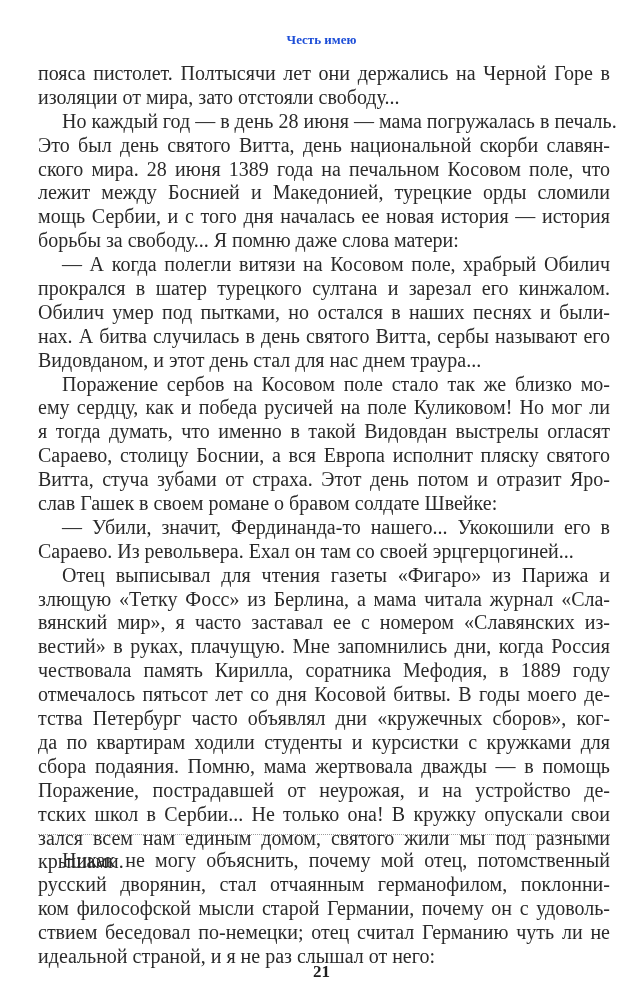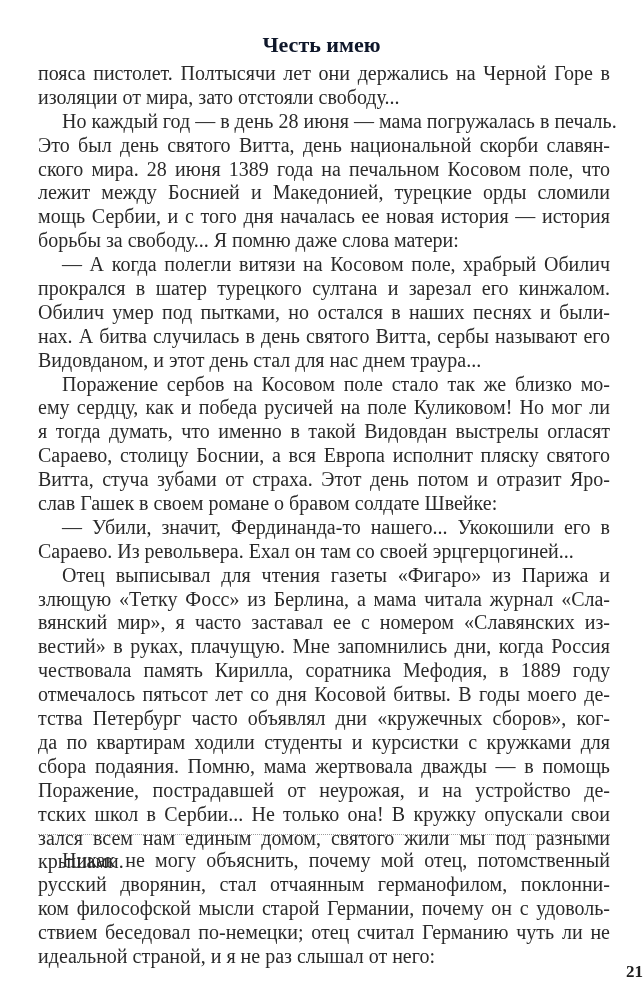--- a/index.html
+++ b/index.html
@@ -2,37 +2,37 @@
 <html><head>
 <meta charset="utf-8">
 <style>
   html, body { margin:0; padding:0; }
   body {
     width:643px; height:1000px; background:#ffffff; position:relative; overflow:hidden;
     font-family: "Liberation Serif", "DejaVu Serif", serif; color:#2a2a2a;
   }
   .header {
     position:absolute; top:32px; left:0; width:643px; text-align:center;
-    font-weight:bold; font-size:22px; color:#0f172a;
+    font-weight:bold; font-size:13px; color:#1d4ed8;
   }
   .block {
     position:absolute; left:38px; width:572px;
   }
   .line {
     height:23.9px; line-height:23.9px; font-size:20px; white-space:nowrap;
     text-align:justify; text-align-last:justify; overflow:visible;
   }
   .line.last { text-align-last:left; }
   .line.indent { padding-left:24px; }
   .sep {
     position:absolute; left:38px; width:572px; top:834px; height:0;
     border-top:1.5px dotted #9a9a9a;
   }
   .pagenum {
-    position:absolute; top:962px; left:0; width:643px; text-align:right;
+    position:absolute; top:962px; left:0; width:643px; text-align:center;
     font-weight:bold; font-size:17px; color:#1e1e1e;
   }
 </style>
 </head>
 <body>
 
 <div class="header">Честь имею</div>
 
 <div class="block" id="block1" style="top:62px;">
     <div class="line">пояса пистолет. Полтысячи лет они держались на Черной Горе в</div>

